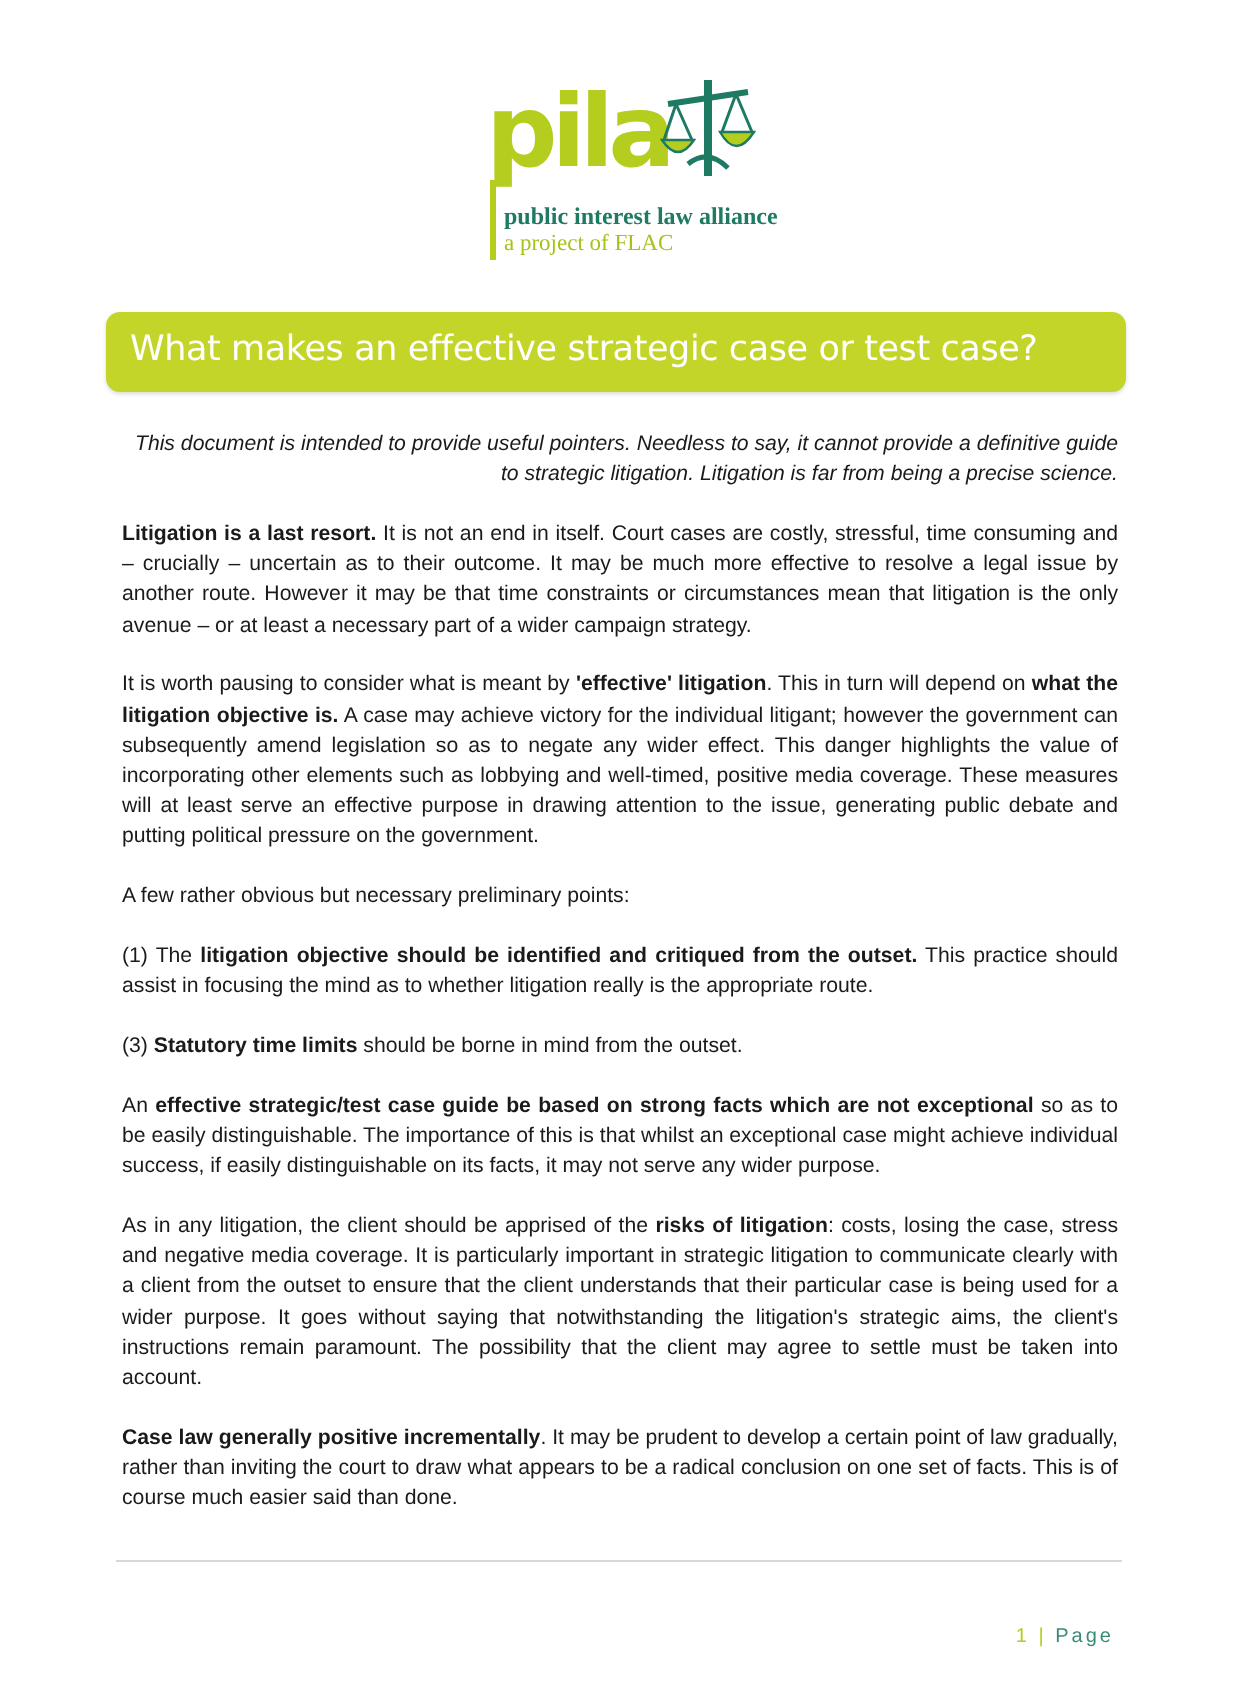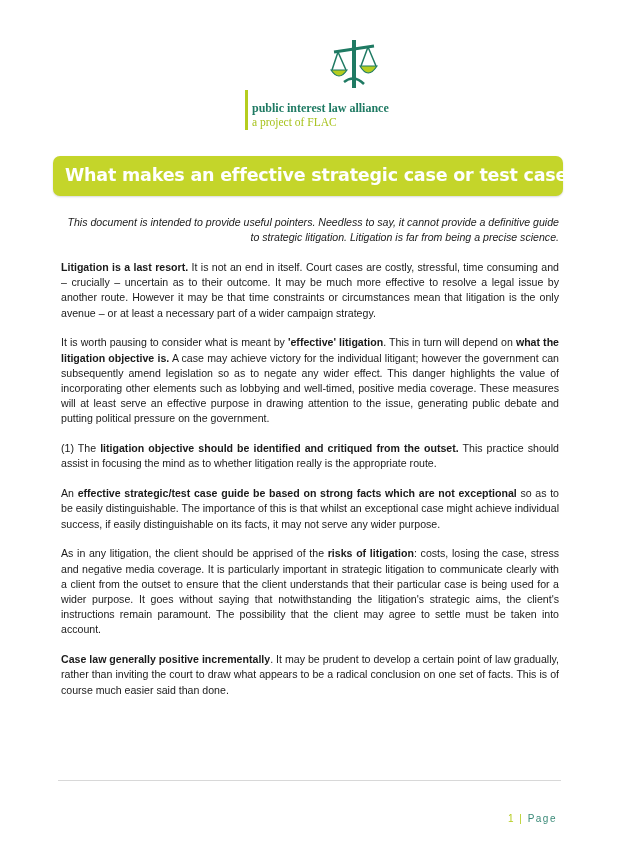--- a/index.html
+++ b/index.html
@@ -10,37 +10,38 @@
       font-weight: bold; font-size: 50px; line-height: 56px; letter-spacing: -3px; color: #b5cd1f; }
     .logo-bar { position: absolute; left: 2px; top: 52px; width: 3px; height: 40px; background: #b5cd1f; }
     .logo-scales { position: absolute; left: 87px; top: 0px; width: 48px; height: 52px; }
     .logo-line1 { position: absolute; left: 9px; top: 63px; font-family: "Liberation Serif", serif;
       font-size: 12px; font-weight: bold; color: #1f7a63; white-space: nowrap; }
     .logo-line2 { position: absolute; left: 9px; top: 78px; font-family: Liberation Serif, serif;
       font-size: 11.5px; color: #a7c21b; white-space: nowrap; }
     .title-banner { position: absolute; left: 53px; top: 156px; width: 510px; height: 40px;
       background: #c4d52a; border-radius: 7px; box-shadow: 0 1px 2px rgba(0,0,0,0.15); }
     .title-text { position: absolute; left: 12px; top: 9px; font-size: 17.5px; color: #ffffff;
-      font-family: "DejaVu Sans", sans-serif; font-weight: bold; letter-spacing: -0.2px; white-space: nowrap; }
+      font-family: "DejaVu Sans", sans-serif; font-weight: normal; letter-spacing: -0.2px; white-space: nowrap; }
     .content { position: absolute; left: 61px; top: 215px; width: 498px;
       font-size: 10.6px; line-height: 15.2px; }
     .content p { margin: 0 0 14.6px 0; text-align: justify; }
     .content p.intro { font-style: italic; text-align: right; }
     .content p.left { text-align: left; }
     b { font-weight: bold; }
     .footer-rule { position: absolute; left: 58px; top: 780px; width: 503px; height: 1px; background: #d8d8d8; }
     .page-num { position: absolute; right: 64px; top: 813px; font-size: 10px; letter-spacing: 1.5px; }
     .page-num .n { color: #b5cd1f; }
     .page-num .sep { color: #b5cd1f; }
     .page-num .w { color: #3a8a78; }
   </style>
 </head>
 <body>
 
 <div class="logo">
+  <div class="logo-word">pila</div>
   <div class="logo-bar"></div>
   <svg class="logo-scales" viewBox="0 0 48 52">
     <path d="M22 2 L26 2 L26 50 L22 50 Z" fill="#1f7a63"></path>
     <path d="M4 14 L44 8" stroke="#1f7a63" stroke-width="3" fill="none"></path>
     <path d="M8 14 L2 32 M8 14 L16 32" stroke="#1f7a63" stroke-width="1.5" fill="none"></path>
     <path d="M38 9 L31 28 M38 9 L46 28" stroke="#1f7a63" stroke-width="1.5" fill="none"></path>
     <path d="M1 32 Q9 44 17 32 Z" fill="#b5cd1f" stroke="#1f7a63" stroke-width="1.2"></path>
     <path d="M30 28 Q38 42 47 28 Z" fill="#b5cd1f" stroke="#1f7a63" stroke-width="1.2"></path>
     <path d="M14 44 Q24 36 34 46" stroke="#1f7a63" stroke-width="2.5" fill="none"></path>
   </svg>
@@ -49,21 +50,23 @@
 </div>
 
 <div class="title-banner">
   <div class="title-text">What makes an effective strategic case or test case?</div>
 </div>
 
 <div class="content" id="content">
     <p class="intro"><span>This document is intended to provide useful pointers. Needless to say, it cannot provide a definitive guide to strategic litigation. Litigation is far from being a precise science.</span></p>
     <p><b>Litigation is a last resort.</b><span> It is not an end in itself. Court cases are costly, stressful, time consuming and – crucially – uncertain as to their outcome. It may be much more effective to resolve a legal issue by another route. However it may be that time constraints or circumstances mean that litigation is the only avenue – or at least a necessary part of a wider campaign strategy.</span></p>
     <p><span>It is worth pausing to consider what is meant by </span><b>'effective' litigation</b><span>. This in turn will depend on </span><b>what the litigation objective is.</b><span> A case may achieve victory for the individual litigant; however the government can subsequently amend legislation so as to negate any wider effect. This danger highlights the value of incorporating other elements such as lobbying and well-timed, positive media coverage. These measures will at least serve an effective purpose in drawing attention to the issue, generating public debate and putting political pressure on the government.</span></p>
+    <p class="left"><span>A few rather obvious but necessary preliminary points:</span></p>
     <p><span>(1) The </span><b>litigation objective should be identified and critiqued from the outset.</b><span> This practice should assist in focusing the mind as to whether litigation really is the appropriate route.</span></p>
+    <p class="left"><span>(3) </span><b>Statutory time limits</b><span> should be borne in mind from the outset.</span></p>
     <p><span>An </span><b>effective strategic/test case guide be based on strong facts which are not exceptional</b><span> so as to be easily distinguishable. The importance of this is that whilst an exceptional case might achieve individual success, if easily distinguishable on its facts, it may not serve any wider purpose.</span></p>
     <p><span>As in any litigation, the client should be apprised of the </span><b>risks of litigation</b><span>: costs, losing the case, stress and negative media coverage. It is particularly important in strategic litigation to communicate clearly with a client from the outset to ensure that the client understands that their particular case is being used for a wider purpose. It goes without saying that notwithstanding the litigation's strategic aims, the client's instructions remain paramount. The possibility that the client may agree to settle must be taken into account.</span></p>
     <p><b>Case law generally positive incrementally</b><span>. It may be prudent to develop a certain point of law gradually, rather than inviting the court to draw what appears to be a radical conclusion on one set of facts. This is of course much easier said than done.</span></p>
   </div>
 
 <div class="footer-rule"></div>
 <div class="page-num">
   <span class="n">1</span>
   <span class="sep">|</span>
   <span class="w">Page</span>

